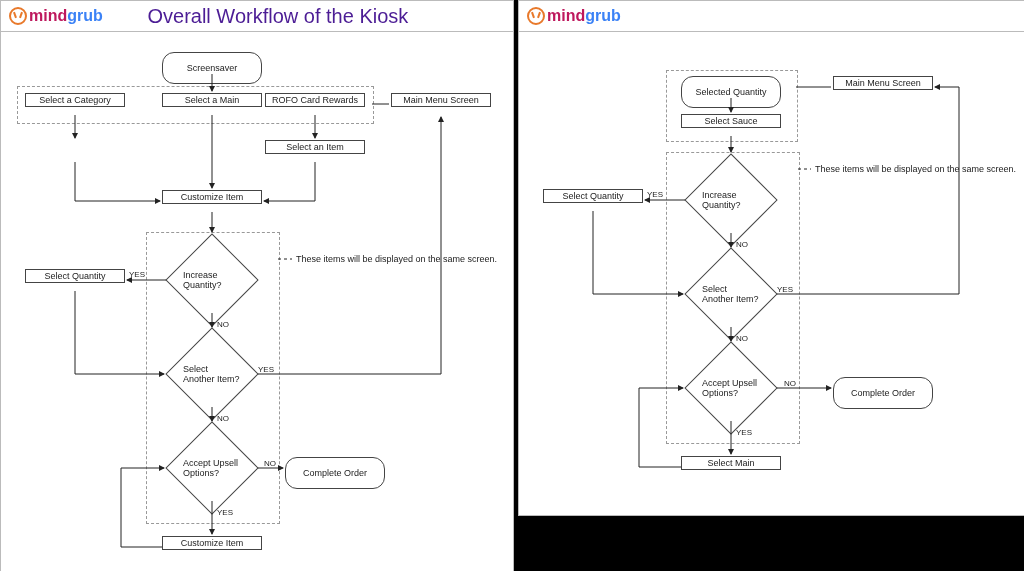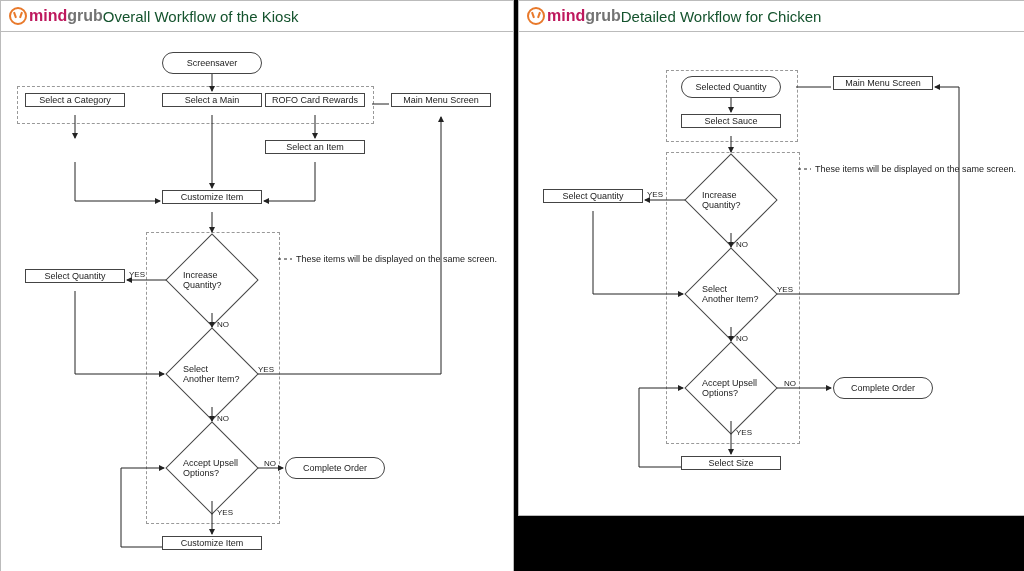--- a/index.html
+++ b/index.html
@@ -8,26 +8,26 @@
   .panel.left{left:0;width:512px;height:571px}
   .panel.right{left:518px;width:506px;height:514px}
   .hdr{height:30px;border-bottom:1px solid #bbb;display:flex;align-items:center}
   .logo{display:flex;align-items:center;margin-left:8px}
   .logo-icon{width:14px;height:14px;border:2px solid #e8792b;border-radius:50%;position:relative;margin-right:2px}
   .logo-icon:before,.logo-icon:after{content:"";position:absolute;background:#e8792b;width:2px;height:6px;top:3px}
   .logo-icon:before{left:3px;transform:rotate(-20deg)}
   .logo-icon:after{right:3px;transform:rotate(20deg)}
   .logo-txt{font-size:16px;font-weight:bold}
   .logo-txt .m{color:#be185d}
-  .logo-txt .g{color:#737373}
-  .title{flex:1;font-size:15px;color:#14532d;margin-right:60px}
+  .logo-txt .g{color:#3b82f6}
+  .title{flex:1;text-align:center;font-size:20px;color:#4c1d95;margin-right:60px}
   .canvas{position:relative;width:100%;height:calc(100% - 30px)}
 
   .box{position:absolute;border:1px solid #444;background:#fff;display:flex;align-items:center;justify-content:center;text-align:center;line-height:1.2;padding:2px 4px;box-sizing:border-box}
-  .pill{border-radius:12px;height:22px}
+  .pill{border-radius:12px;height:32px}
   .rect{height:14px}
   .diamond{position:absolute;display:flex;align-items:center;justify-content:center;text-align:left}
   .diamond .shape{position:absolute;inset:0;border:1px solid #444;background:#fff;transform:rotate(45deg)}
   .diamond .lbl{position:relative;z-index:1;padding:0 4px;line-height:1.15}
   .dash{position:absolute;border:1px dashed #999}
   .note{position:absolute;font-size:9px}
   .tiny{position:absolute;font-size:8px}
 
   
   svg.arrows{position:absolute;left:0;top:0;width:100%;height:100%;pointer-events:none}
@@ -134,21 +134,20 @@
       </svg>
     </div>
   </div>
 
   <div class="panel right">
     <div class="hdr">
       <div class="logo">
         <span class="logo-icon"></span>
         <span class="logo-txt"><span class="m">mind</span><span class="g">grub</span></span>
       </div>
-      <div class="title">Detailed Workflow for Chicken</div>
     </div>
     <div class="canvas">
 
       <div class="dash" style="left:147px;top:38px;width:130px;height:70px"></div>
       <div class="dash" style="left:147px;top:120px;width:132px;height:290px"></div>
 
       <div class="box pill" style="left:162px;top:44px;width:100px">Selected Quantity</div>
       <div class="box rect" style="left:162px;top:82px;width:100px">Select Sauce</div>
       <div class="box rect" style="left:314px;top:44px;width:100px">Main Menu Screen</div>
 
@@ -162,21 +161,21 @@
         <div class="shape"></div>
           <div class="lbl">Select Another Item?</div>
       </div>
 
       <div class="diamond" style="left:179px;top:323px;width:66px;height:66px">
         <div class="shape"></div>
           <div class="lbl">Accept Upsell Options?</div>
       </div>
       <div class="box pill" style="left:314px;top:345px;width:100px">Complete Order</div>
 
-      <div class="box rect" style="left:162px;top:424px;width:100px">Select Size</div>
+      <div class="box rect" style="left:162px;top:424px;width:100px">Select Main</div>
 
       <div class="note" style="left:296px;top:132px">These items will be displayed on the same screen.</div>
 
       <div class="tiny" style="left:128px;top:158px">YES</div>
       <div class="tiny" style="left:217px;top:208px">NO</div>
       <div class="tiny" style="left:258px;top:253px">YES</div>
       <div class="tiny" style="left:217px;top:302px">NO</div>
       <div class="tiny" style="left:265px;top:347px">NO</div>
       <div class="tiny" style="left:217px;top:396px">YES</div>
 

